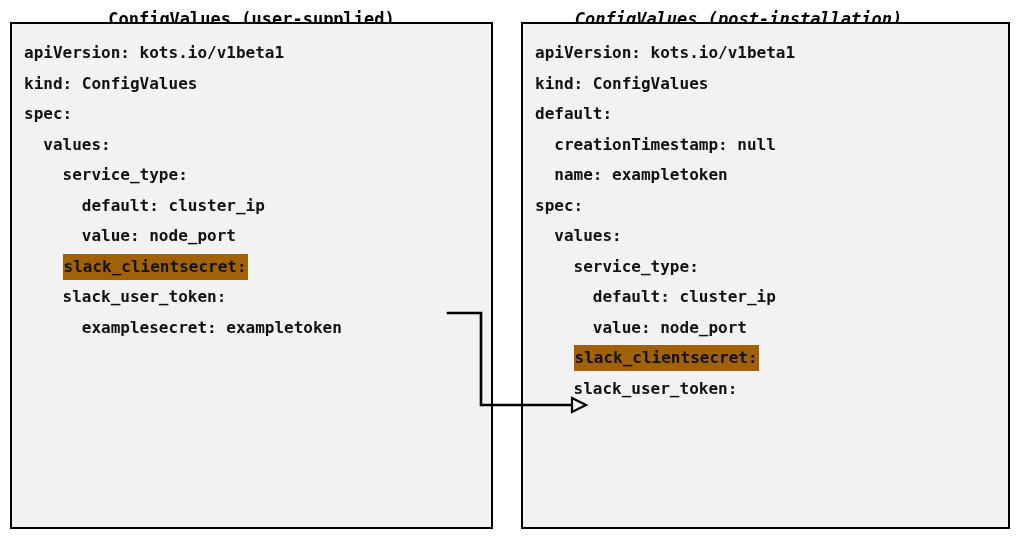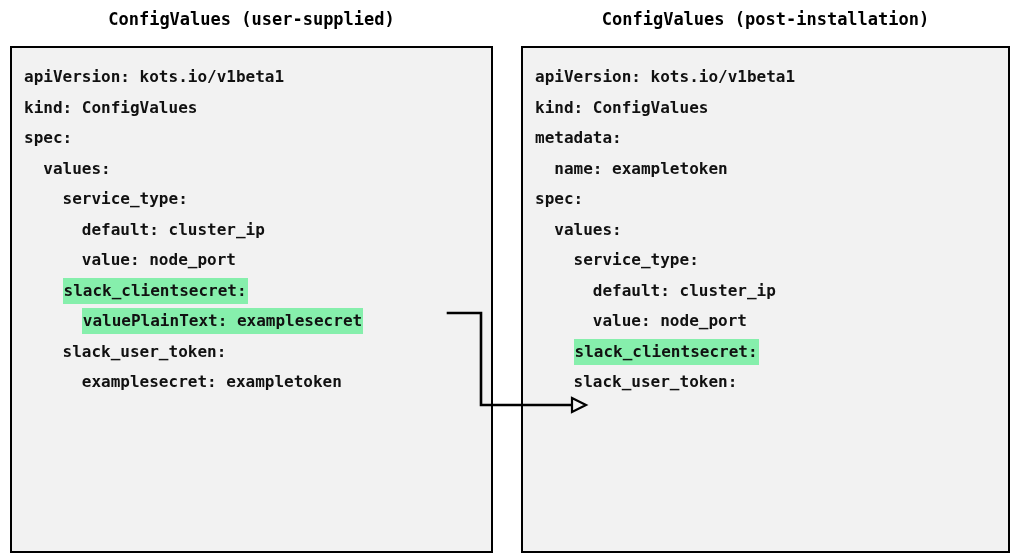--- a/index.html
+++ b/index.html
@@ -26,25 +26,25 @@
     font-family: "DejaVu Sans Mono", "Liberation Mono", monospace;
     font-size: 17px;
     font-weight: bold;
     color: #000000;
     letter-spacing: 0px;
     text-align: center;
     white-space: nowrap;
     top: 9px;
   }
   #title-left  { left: 10px;  width: 483px; }
-  #title-right { left: 521px; width: 489px; }
+  #title-right { left: 494px; width: 489px; font-style: italic; }
 
   .code-panel {
     position: absolute;
-    top: 46px;
+    top: 22px;
     height: 507px;
     background: #f2f2f2;
     border: 2px solid #000000;
     box-sizing: border-box;
     overflow: hidden;
   }
   #panel-left  { left: 10px;  width: 483px; }
   #panel-right { left: 521px; width: 489px; }
 
   .code-body {
@@ -61,21 +61,21 @@
     line-height: 30.5px;
     white-space: pre;
     padding-left: 12px;
     margin: 0;
   }
   .code-line > .seg {
     display: inline;
     white-space: pre;
   }
   .code-line.hl > .seg {
-    background: #86efac;
+    background: #a16207;
     padding: 3px 1px 4px 1px;
     box-decoration-break: clone;
     -webkit-box-decoration-break: clone;
   }
 
   
   #connector {
     position: absolute;
     left: 0;
     top: 0;
@@ -94,33 +94,33 @@
   <div class="code-panel" id="panel-left">
     <div class="code-body" id="body-left">
         <div class="code-line"><span></span><span class="seg">apiVersion: kots.io/v1beta1</span></div>
         <div class="code-line"><span></span><span class="seg">kind: ConfigValues</span></div>
         <div class="code-line"><span></span><span class="seg">spec:</span></div>
         <div class="code-line"><span>  </span><span class="seg">values:</span></div>
         <div class="code-line"><span>    </span><span class="seg">service_type:</span></div>
         <div class="code-line"><span>      </span><span class="seg">default: cluster_ip</span></div>
         <div class="code-line"><span>      </span><span class="seg">value: node_port</span></div>
         <div class="code-line hl"><span>    </span><span class="seg">slack_clientsecret:</span></div>
-        <div class="code-line hl"><span>      </span><span class="seg">valuePlainText: examplesecret</span></div>
         <div class="code-line"><span>    </span><span class="seg">slack_user_token:</span></div>
         <div class="code-line"><span>      </span><span class="seg">examplesecret: exampletoken</span></div>
       </div>
   </div>
 
   <div class="panel-title" id="title-right">ConfigValues (post-installation)</div>
 
   <div class="code-panel" id="panel-right">
     <div class="code-body" id="body-right">
         <div class="code-line"><span></span><span class="seg">apiVersion: kots.io/v1beta1</span></div>
         <div class="code-line"><span></span><span class="seg">kind: ConfigValues</span></div>
-        <div class="code-line"><span></span><span class="seg">metadata:</span></div>
+        <div class="code-line"><span></span><span class="seg">default:</span></div>
+        <div class="code-line"><span>  </span><span class="seg">creationTimestamp: null</span></div>
         <div class="code-line"><span>  </span><span class="seg">name: exampletoken</span></div>
         <div class="code-line"><span></span><span class="seg">spec:</span></div>
         <div class="code-line"><span>  </span><span class="seg">values:</span></div>
         <div class="code-line"><span>    </span><span class="seg">service_type:</span></div>
         <div class="code-line"><span>      </span><span class="seg">default: cluster_ip</span></div>
         <div class="code-line"><span>      </span><span class="seg">value: node_port</span></div>
         <div class="code-line hl"><span>    </span><span class="seg">slack_clientsecret:</span></div>
         <div class="code-line"><span>    </span><span class="seg">slack_user_token:</span></div>
       </div>
   </div>

